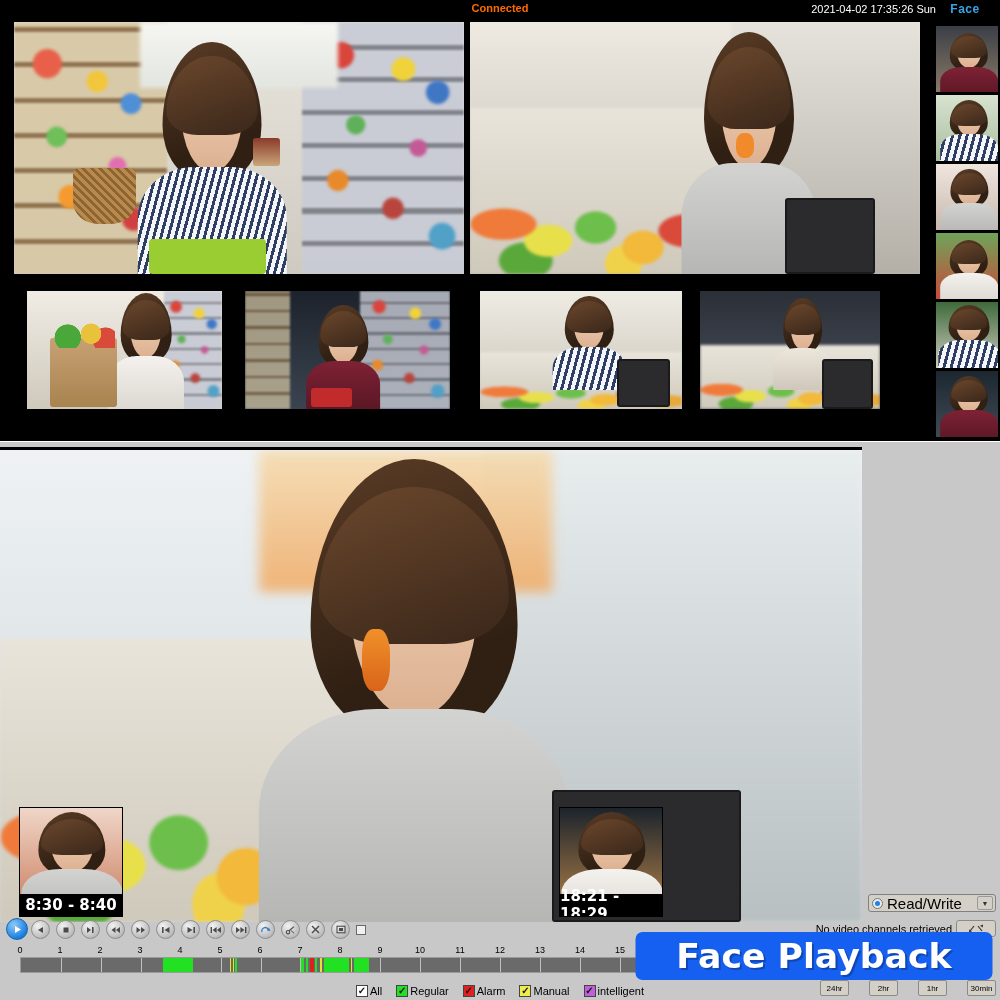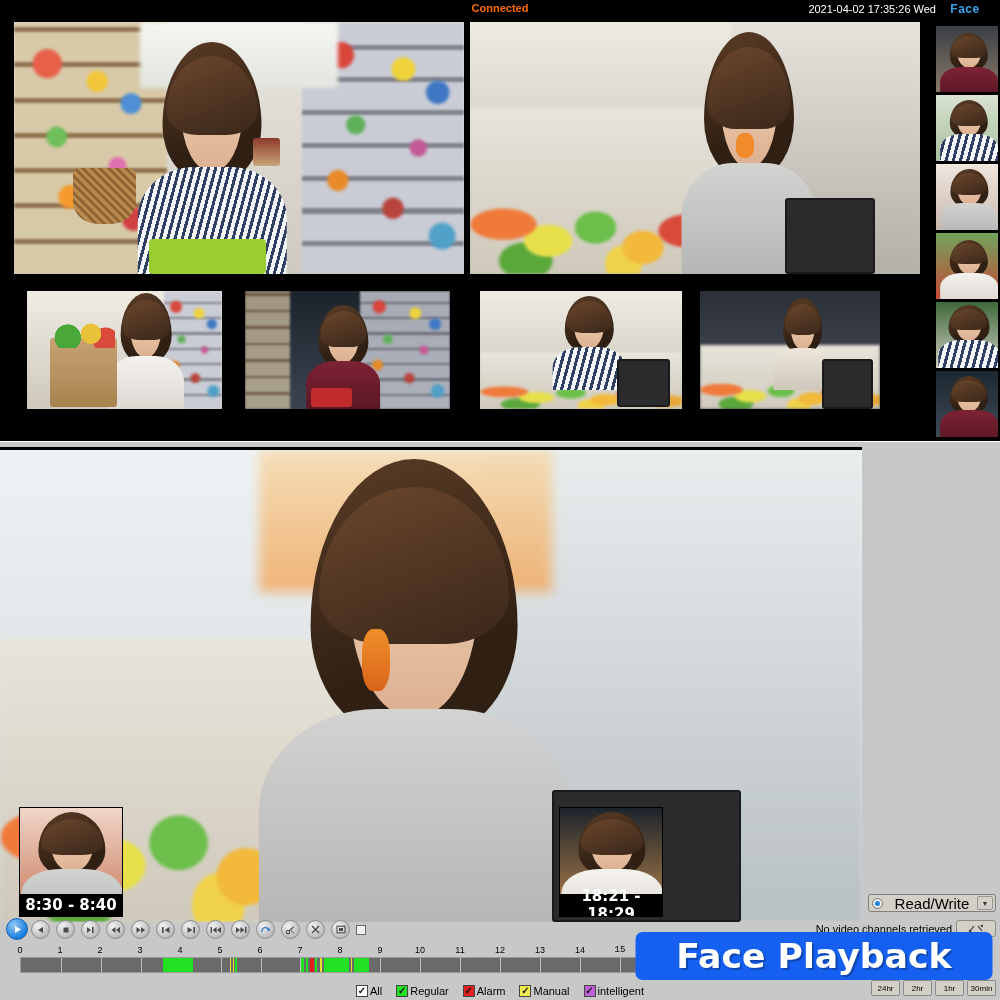--- a/index.html
+++ b/index.html
@@ -46,21 +46,20 @@
 
   
   #face-col { position:absolute; right:0; top:20px; width:68px; height:420px; }
   .face-chip { position:absolute; left:4px; width:62px; height:66px; overflow:hidden; background:#222; }
 
   
   #playback-panel {
     position:absolute; left:0; top:441px; width:1000px; height:559px;
     background:#c8c8c8;
     border-top:1px solid #fff;
-    text-align:center;
   }
   #pb-video {
     position:absolute; left:0; top:5px; width:862px; height:475px;
     background:#000; overflow:hidden; border-top:3px solid #000;
   }
   #pb-video .img { width:100%; height:100%; }
 
   #face-banner {
     position:absolute; left:639px; top:490px; width:350px; height:48px;
     background:#1560f0; border-radius:7px;
@@ -162,21 +161,21 @@
   #legend {
     position:absolute; left:0; top:981px; width:1000px; height:19px;
     display:flex; align-items:center; justify-content:center; gap:14px;
   }
   .lg-item { display:flex; align-items:center; gap:2px; font-size:11px; color:#000; }
   .lg-box {
     width:12px; height:12px; border:1px solid #444;
     display:flex; align-items:center; justify-content:center;
     font-size:10px; color:#111; font-weight:bold; line-height:1;
   }
-  #range-btns { position:absolute; right:4px; top:-1px; display:flex; gap:3px;justify-content:center; }
+  #range-btns { position:absolute; right:4px; top:-1px; display:flex; gap:20px;justify-content:center; }
   .rbtn {
     width:29px; height:16px; background:#d4d0c8; border:1px solid #8a8a8a;
     border-radius:2px; font-size:8px;
     display:flex; align-items:center; justify-content:center;
   }
 
   
   .sc { position:relative; width:100%; height:100%; overflow:hidden; }
   .sc .bg { position:absolute; inset:0; }
   .sc .shelfL { position:absolute; left:0; top:0; width:34%; height:100%;
@@ -267,21 +266,21 @@
     border:2px solid #1a1a1c; border-radius:3px;
   }
 </style>
 </head>
 <body>
 
 <div id="live-panel">
 
   <div id="live-statusbar">
     <div class="conn">Connected</div>
-    <div class="dt">2021-04-02 17:35:26 Wed</div>
+    <div class="dt">2021-04-02 17:35:26 Sun</div>
   </div>
   <div id="face-col-title">Face</div>
 
   <div class="vid" id="vid-main-1">
     <div class="sc">
       <div class="bg" style="background:linear-gradient(#e9e6df,#cfcac0)"></div>
       <div class="shelfL"></div>
         <div class="prodL"></div>
       <div class="shelfR"></div>
         <div class="prodR"></div>
@@ -618,21 +617,21 @@
         <div class="tl-tick-lbl" style="left: 20.8333%;">5</div>
         <div class="tl-tick-lbl" style="left: 25%;">6</div>
         <div class="tl-tick-lbl" style="left: 29.1667%;">7</div>
         <div class="tl-tick-lbl" style="left: 33.3333%;">8</div>
         <div class="tl-tick-lbl" style="left: 37.5%;">9</div>
         <div class="tl-tick-lbl" style="left: 41.6667%;">10</div>
         <div class="tl-tick-lbl" style="left: 45.8333%;">11</div>
         <div class="tl-tick-lbl" style="left: 50%;">12</div>
         <div class="tl-tick-lbl" style="left: 54.1667%;">13</div>
         <div class="tl-tick-lbl" style="left: 58.3333%;">14</div>
-        <div class="tl-tick-lbl" style="left: 62.5%; font-family: Liberation Mono, monospace;">15</div>
+        <div class="tl-tick-lbl" style="left: 62.5%;">15</div>
         <div class="tl-tick-lbl" style="left: 66.6667%;">16</div>
         <div class="tl-tick-lbl" style="left: 70.8333%;">17</div>
         <div class="tl-tick-lbl" style="left: 75%;">18</div>
         <div class="tl-tick-lbl" style="left: 79.1667%;">19</div>
         <div class="tl-tick-lbl" style="left: 83.3333%;">20</div>
         <div class="tl-tick-lbl" style="left: 87.5%;">21</div>
         <div class="tl-tick-lbl" style="left: 91.6667%;">22</div>
         <div class="tl-tick-lbl" style="left: 95.8333%;">23</div>
         <div class="tl-tick-lbl" style="left: 100%;">24</div>
       </div>

